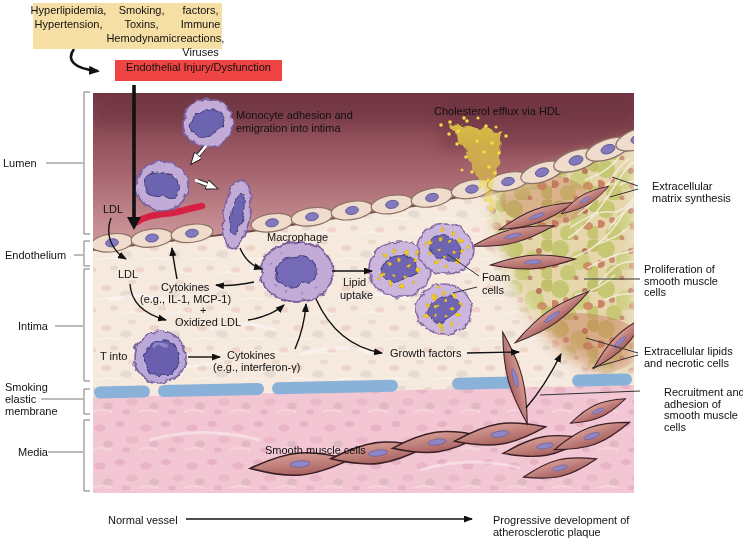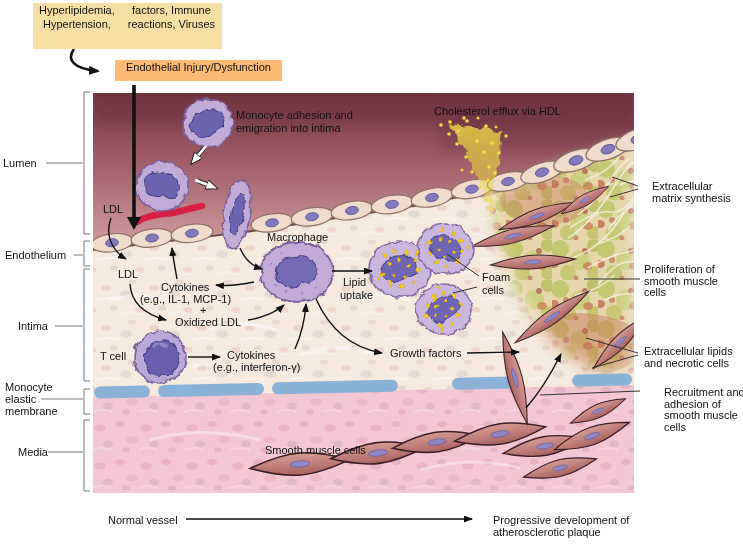--- a/index.html
+++ b/index.html
@@ -341,31 +341,32 @@
         <path d="M90,269 L84,269 L84,381 L90,381"></path>
   <path d="M41,399 L83,399"></path>
         <path d="M90,389 L84,389 L84,414 L90,414"></path>
   <path d="M48,452 L83,452"></path>
         <path d="M90,420 L84,420 L84,491 L90,491"></path>
 </g>
 </svg>
 
 <div class="box" style="left:33px;top:3px;width:189px;height:46px;background:#f6dfa4;">
   <div>Hyperlipidemia, Hypertension,</div>
+  <div>Smoking, Toxins, Hemodynamic</div>
   <div>factors, Immune reactions, Viruses</div>
 </div>
-<div class="box" style="left:115px;top:60px;width:167px;height:21px;background:#fdba74;">
+<div class="box" style="left:115px;top:60px;width:167px;height:21px;background:#ef4444;">
   <div>Endothelial Injury/Dysfunction</div>
 </div>
 
 <div class="lbl" style="left:3px;top:157px;">Lumen</div>
 <div class="lbl" style="left:5px;top:249px;">Endothelium</div>
 <div class="lbl" style="left:18px;top:320px;">Intima</div>
 <div class="lbl" style="left:5px;top:381px;line-height:12px;">
-  <div>Monocyte</div>
+  <div>Smoking</div>
   <div>elastic</div>
   <div>membrane</div>
 </div>
 <div class="lbl" style="left:18px;top:446px;">Media</div>
 
 <div class="lbl" style="left:236px;top:109px;">
   <div>Monocyte adhesion and</div>
   <div>emigration into intima</div>
 </div>
 <div class="lbl" style="left:434px;top:105px;">Cholesterol efflux via HDL</div>
@@ -373,21 +374,21 @@
 <div class="lbl" style="left:118px;top:268px;">LDL</div>
 <div class="lbl" style="left:267px;top:231px;">Macrophage</div>
 <div class="lbl" style="left:161px;top:281px;">Cytokines</div>
 <div class="lbl" style="left:140px;top:293px;">(e.g., IL-1, MCP-1)</div>
 <div class="lbl" style="left:200px;top:304px;">+</div>
 <div class="lbl" style="left:175px;top:316px;">Oxidized LDL</div>
 <div class="lbl" style="left:343px;top:276px;text-align:center;">Lipid</div>
 <div class="lbl" style="left:340px;top:289px;">uptake</div>
 <div class="lbl" style="left:482px;top:271px;">Foam</div>
 <div class="lbl" style="left:482px;top:284px;">cells</div>
-<div class="lbl" style="left:100px;top:350px;">T cell</div>
+<div class="lbl" style="left:100px;top:350px;">T into</div>
 <div class="lbl" style="left:227px;top:349px;">Cytokines</div>
 <div class="lbl" style="left:213px;top:361px;">(e.g., interferon-γ)</div>
 <div class="lbl" style="left:390px;top:347px;">Growth factors</div>
 <div class="lbl" style="left:265px;top:444px;">Smooth muscle cells</div>
 
 <div class="lbl rlbl" style="left:644px;top:181px;margin-left:8px;">
   <div>Extracellular</div>
   <div>matrix synthesis</div>
 </div>
 <div class="lbl rlbl" style="left:644px;top:264px;">

